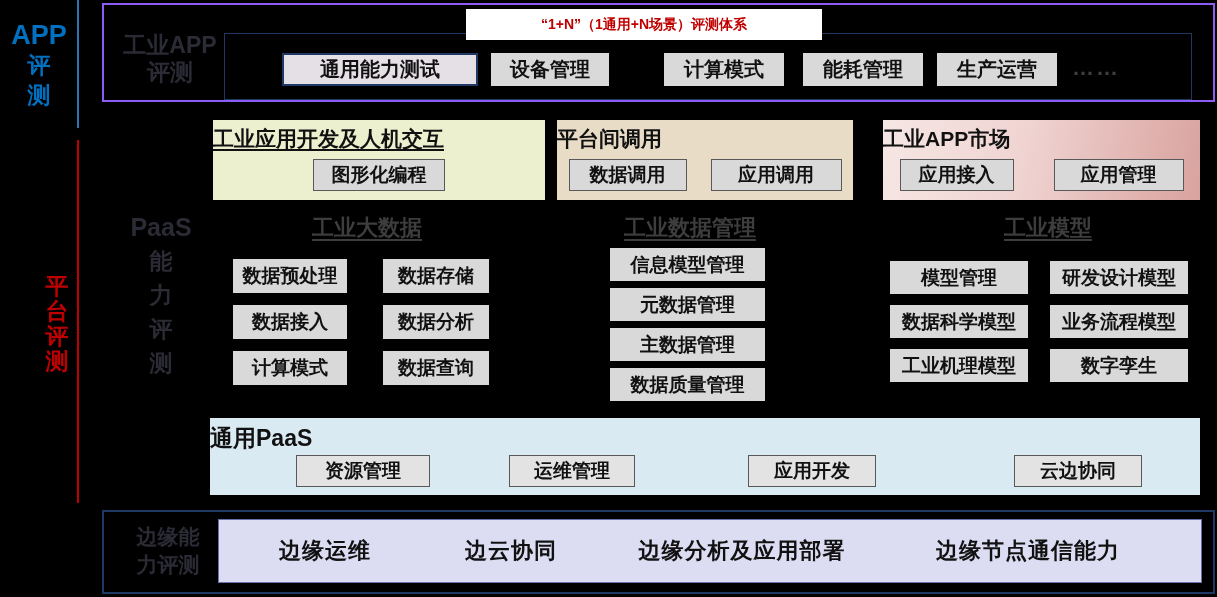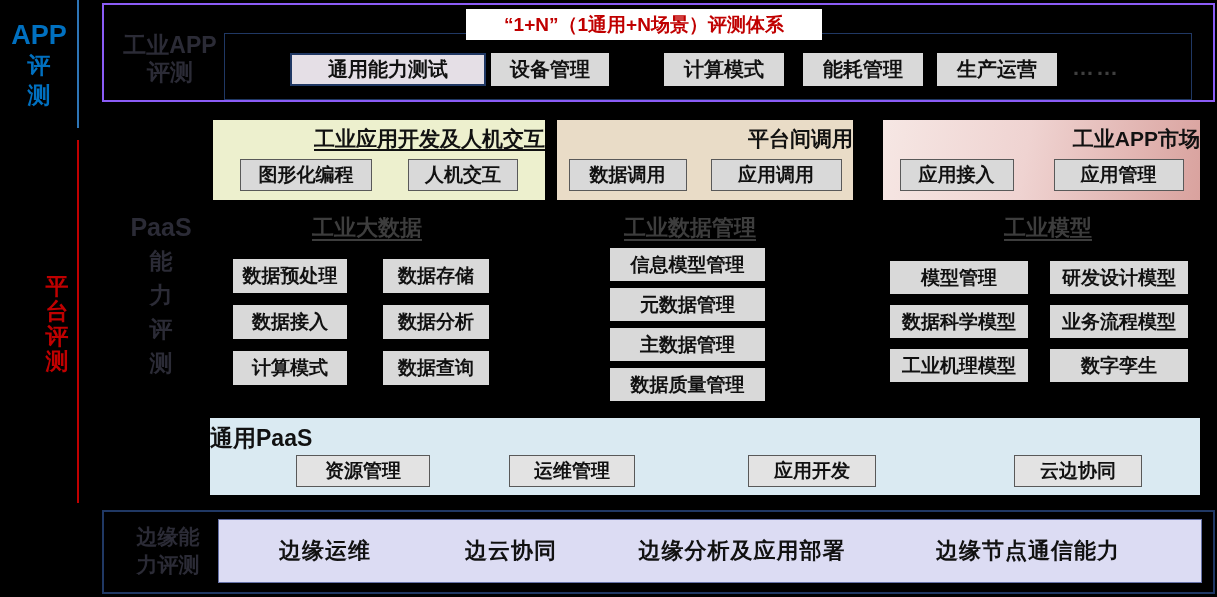--- a/index.html
+++ b/index.html
@@ -18,36 +18,36 @@
   .app-label .l1{font-size:27px;line-height:30px;}
   .app-label .l2{font-size:23px;line-height:30px;}
   .platform-label{left:40px;top:274px;width:34px;text-align:center;color:#c00000;}
   .platform-label div{font-size:23px;line-height:25px;}
 
   
   .top-box{left:102px;top:3px;width:1113px;height:99px;border:2px solid #8b5cf6;box-sizing:border-box;}
   .top-label{left:8px;top:27px;width:116px;text-align:center;color:#2b2b36;font-size:23px;line-height:27px;}
   .top-inner{left:120px;top:28px;width:968px;height:67px;border:1px solid #203864;box-sizing:border-box;}
   .top-title{left:362px;top:4px;width:356px;height:31px;background:#ffffff;color:#c00000;
-             font-size:19px;line-height:31px;text-align:center;}
+             font-size:14px;line-height:31px;text-align:center;}
   .top-btns .tbtn{position:absolute;top:48px;height:33px;background:#d9d9d9;
                   font-size:20px;line-height:33px;text-align:center;box-sizing:border-box;}
-  .top-btns .tbtn:nth-child(1){left:186px;width:196px;background:#e5dfe6;border:2px solid #203864;line-height:29px;}
+  .top-btns .tbtn:nth-child(1){left:178px;width:196px;background:#e5dfe6;border:2px solid #203864;line-height:29px;}
   .top-btns .tbtn:nth-child(2){left:387px;width:118px;}
   .top-btns .tbtn:nth-child(3){left:560px;width:120px;}
   .top-btns .tbtn:nth-child(4){left:699px;width:120px;}
   .top-btns .tbtn:nth-child(5){left:833px;width:120px;}
   .ellipsis{left:968px;top:50px;color:#3f3f3f;font-size:22px;letter-spacing:2px;}
 
   
   .panel{top:120px;height:80px;box-sizing:border-box;}
   .panel-1{left:213px;width:332px;background:#edf0ce;}
   .panel-2{left:557px;width:296px;background:#e9dcc7;}
   .panel-3{left:883px;width:317px;background:linear-gradient(100deg,#f6e7e4 0%,#efd3d1 45%,#d9a29e 100%);}
-  .panel-title{margin-top:5px;text-align:right;font-size:21px;line-height:28px;color:#111;padding-left:22px;}
+  .panel-title{margin-top:5px;text-align:left;font-size:21px;line-height:28px;color:#111;}
   .panel-1 .panel-title{text-decoration:underline;text-underline-offset:3px;}
   .panel-btns{margin-top:6px;display:flex;justify-content:center;}
   .panel-btns .pbtn{height:32px;background:#d9d9d9;border:1px solid #595959;box-sizing:border-box;
                     font-size:19px;line-height:30px;text-align:center;}
   .panel-1 .panel-btns{gap:36px;}
   .panel-2 .panel-btns{gap:24px;border-radius:10px;}
   .panel-3 .panel-btns{gap:40px;}
   .panel-1 .pbtn:nth-child(1){width:132px;}
   .panel-1 .pbtn:nth-child(2){width:110px;}
   .panel-2 .pbtn:nth-child(1){width:118px;}
@@ -122,21 +122,20 @@
       <div class="tbtn">生产运营</div>
     </div>
   <div class="abs ellipsis">……</div>
   <div class="abs top-title">“1+N”（1通用+N场景）评测体系</div>
 </div>
 
 <div class="abs panel panel-1">
   <div class="panel-title">工业应用开发及人机交互</div>
   <div class="panel-btns">
       <div class="pbtn">图形化编程</div>
-      <div class="pbtn">人机交互</div>
     </div>
 </div>
 <div class="abs panel panel-2">
   <div class="panel-title">平台间调用</div>
   <div class="panel-btns">
       <div class="pbtn">数据调用</div>
       <div class="pbtn">应用调用</div>
     </div>
 </div>
 <div class="abs panel panel-3">

